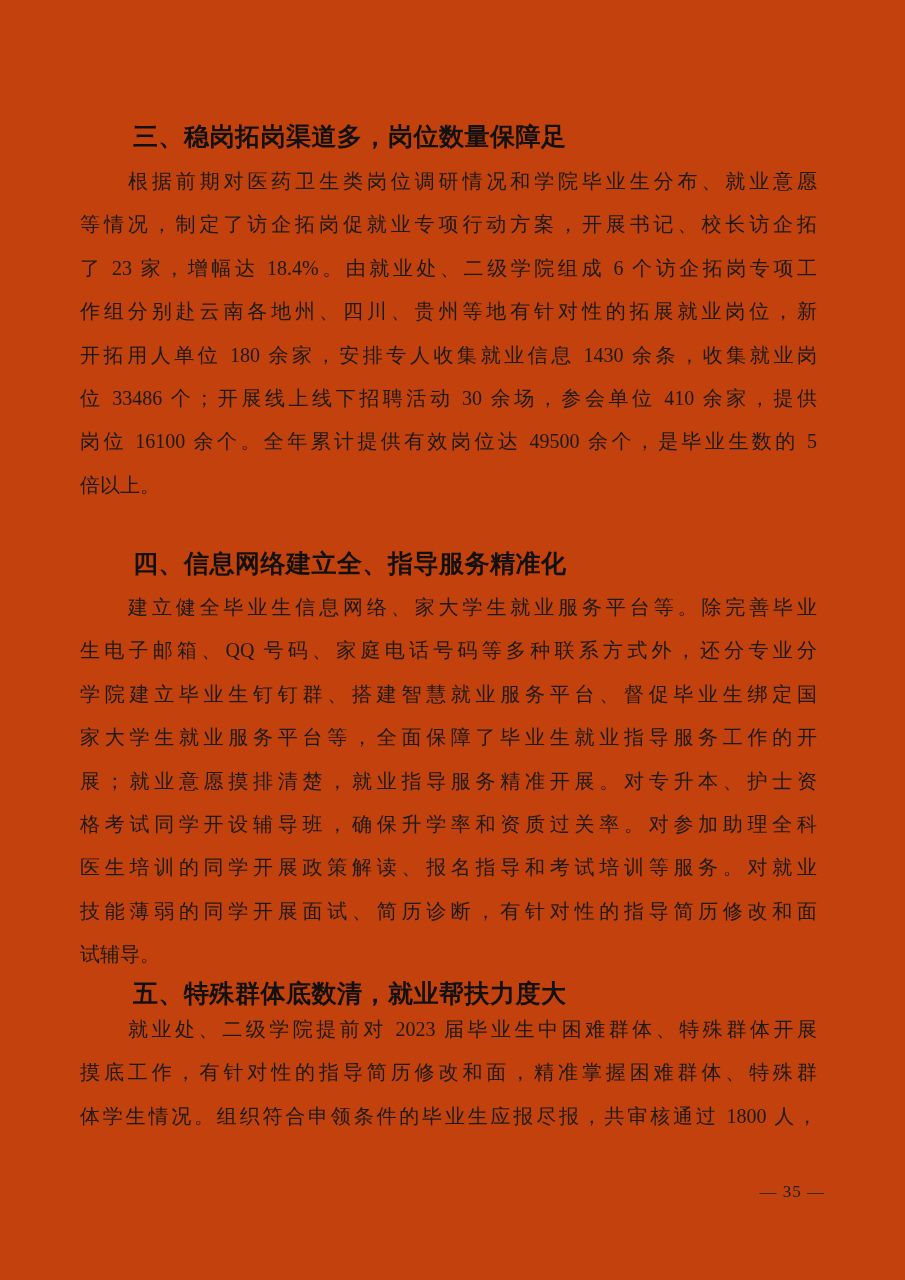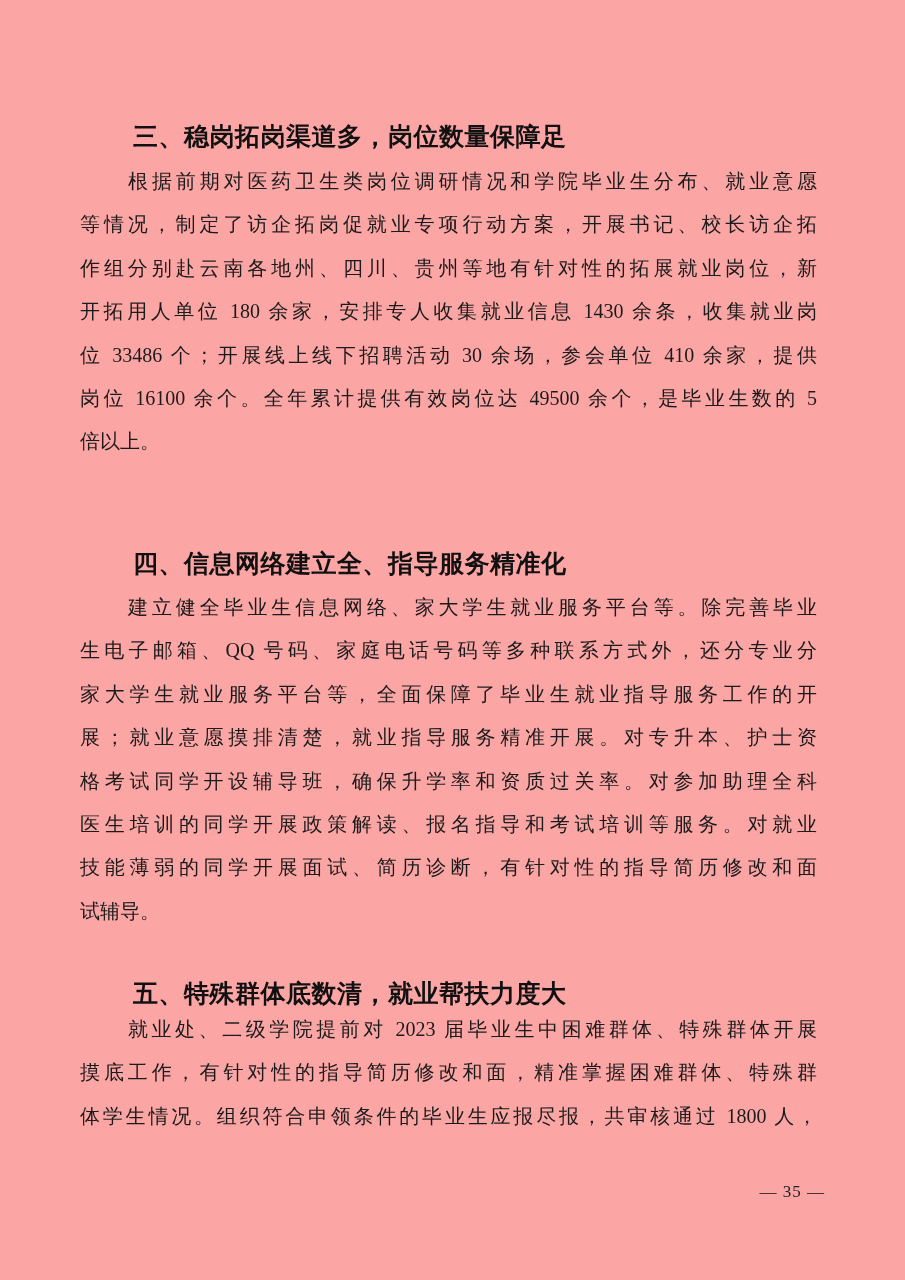--- a/index.html
+++ b/index.html
@@ -12,21 +12,21 @@
     height: 1280px;
     position: relative;
     overflow: hidden;
     font-family: "Liberation Serif", serif;
     color: #1b1b1b;
   }
   .page {
     position: absolute;
     left: 0; top: 0;
     width: 905px; height: 1280px;
-    background: #fca5a5;
+    background: #c2410c;
   }
   .heading {
     position: absolute;
     left: 85px;
     width: 737px;
     font-family: "Liberation Sans", sans-serif;
     font-weight: bold;
     font-size: 25px;
     line-height: 30px;
     color: #111111;
@@ -67,32 +67,34 @@
 </head>
 <body>
 
 <div class="page">
 
   <div class="heading" style="top:121px">三、稳岗拓岗渠道多，岗位数量保障足</div>
 
   <div class="para" style="top:160px">
     <div class="line indent">根据前期对医药卫生类岗位调研情况和学院毕业生分布、就业意愿</div>
     <div class="line">等情况，制定了访企拓岗促就业专项行动方案，开展书记、校长访企拓</div>
+    <div class="line">了 23 家，增幅达 18.4%。由就业处、二级学院组成 6 个访企拓岗专项工</div>
     <div class="line">作组分别赴云南各地州、四川、贵州等地有针对性的拓展就业岗位，新</div>
     <div class="line">开拓用人单位 180 余家，安排专人收集就业信息 1430 余条，收集就业岗</div>
     <div class="line">位 33486 个；开展线上线下招聘活动 30 余场，参会单位 410 余家，提供</div>
     <div class="line">岗位 16100 余个。全年累计提供有效岗位达 49500 余个，是毕业生数的 5</div>
     <div class="line short">倍以上。</div>
   </div>
 
   <div class="heading" style="top:548px">四、信息网络建立全、指导服务精准化</div>
 
   <div class="para" style="top:586px">
     <div class="line indent">建立健全毕业生信息网络、家大学生就业服务平台等。除完善毕业</div>
     <div class="line">生电子邮箱、QQ 号码、家庭电话号码等多种联系方式外，还分专业分</div>
+    <div class="line">学院建立毕业生钉钉群、搭建智慧就业服务平台、督促毕业生绑定国</div>
     <div class="line">家大学生就业服务平台等，全面保障了毕业生就业指导服务工作的开</div>
     <div class="line">展；就业意愿摸排清楚，就业指导服务精准开展。对专升本、护士资</div>
     <div class="line">格考试同学开设辅导班，确保升学率和资质过关率。对参加助理全科</div>
     <div class="line">医生培训的同学开展政策解读、报名指导和考试培训等服务。对就业</div>
     <div class="line">技能薄弱的同学开展面试、简历诊断，有针对性的指导简历修改和面</div>
     <div class="line short">试辅导。</div>
   </div>
 
   <div class="heading" style="top:978px">五、特殊群体底数清，就业帮扶力度大</div>
 

